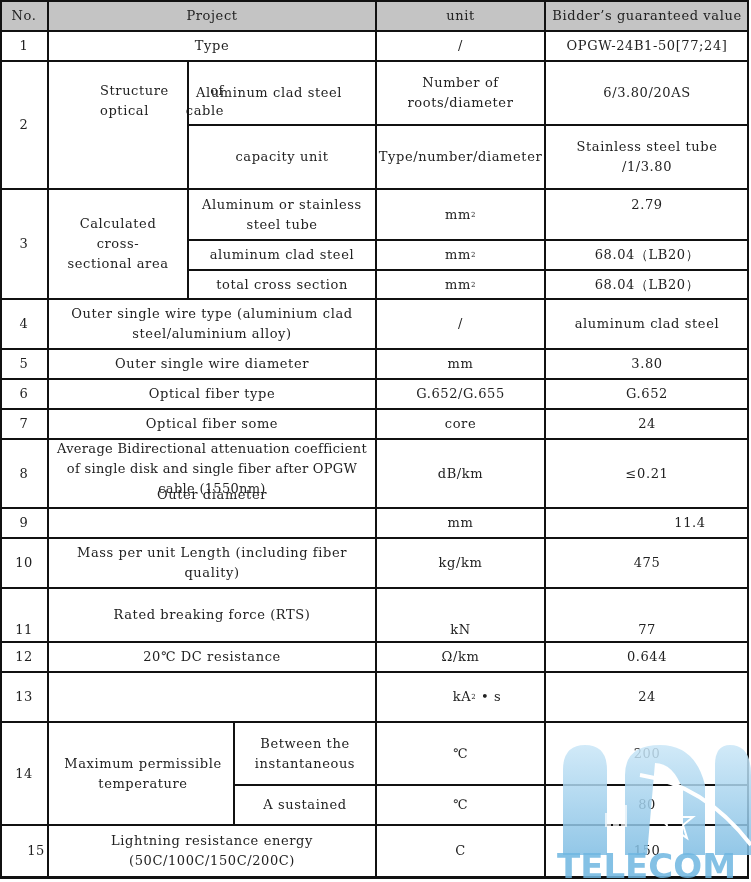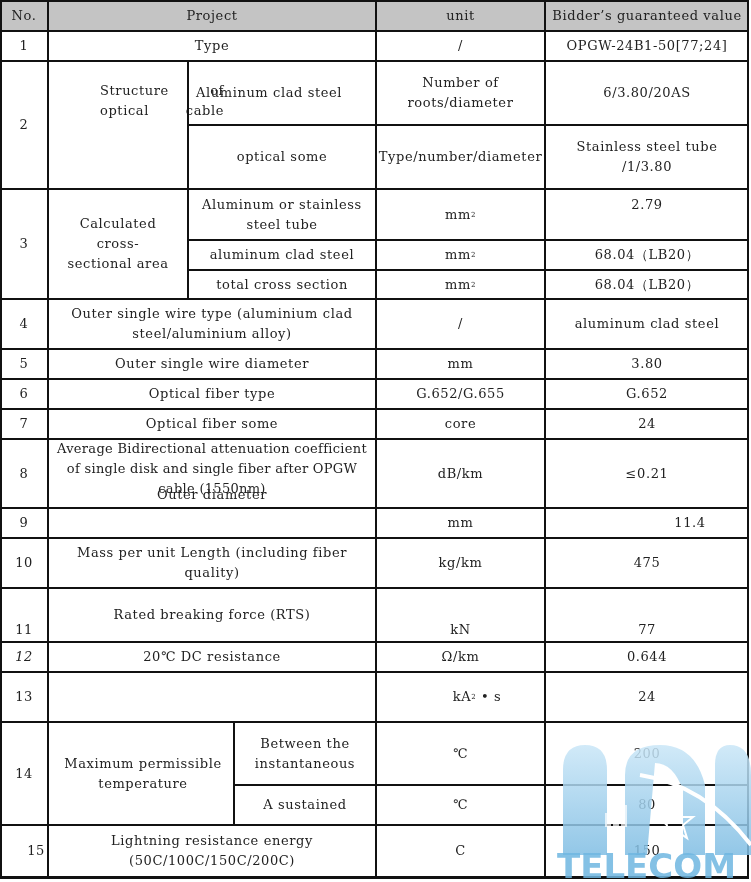--- a/index.html
+++ b/index.html
@@ -31,21 +31,21 @@
   <div class="cell" style="left:0;top:31px;width:48px;height:30px;">1</div>
   <div class="cell" style="left:48px;top:31px;width:328px;height:30px;">Type</div>
   <div class="cell" style="left:376px;top:31px;width:169px;height:30px;">/</div>
   <div class="cell" style="left:545px;top:31px;width:204px;height:30px;">OPGW-24B1-50[77;24]</div>
 
   <div class="cell" style="left:0;top:61px;width:48px;height:128px;">2</div>
   <div class="cell justify" style="left:48px;top:61px;width:140px;height:97px;padding-bottom:18px;margin-left:44px;">Structure of optical cable</div>
   <div class="cell left" style="left:188px;top:61px;width:188px;height:64px;">Aluminum clad steel</div>
   <div class="cell" style="left:376px;top:61px;width:169px;height:64px;padding:0 18px;">Number of roots/diameter</div>
   <div class="cell" style="left:545px;top:61px;width:204px;height:64px;">6/3.80/20AS</div>
-  <div class="cell" style="left:188px;top:125px;width:188px;height:64px;">optical some</div>
+  <div class="cell" style="left:188px;top:125px;width:188px;height:64px;">capacity unit</div>
   <div class="cell" style="left:376px;top:125px;width:169px;height:64px;">Type/number/diameter</div>
   <div class="cell" style="left:545px;top:125px;width:204px;height:64px;padding:0 20px;">Stainless steel tube /1/3.80</div>
 
   <div class="cell" style="left:0;top:189px;width:48px;height:110px;">3</div>
   <div class="cell" style="left:48px;top:189px;width:140px;height:110px;padding:0 18px;">Calculated cross-sectional area</div>
   <div class="cell" style="left:188px;top:189px;width:188px;height:51px;padding:0 14px;">Aluminum or stainless steel tube</div>
   <div class="cell" style="left:376px;top:189px;width:169px;height:51px;">
       <span>mm</span>
       <sup>2</sup>
     </div>
@@ -96,21 +96,21 @@
   <div class="cell" style="left:0;top:538px;width:48px;height:50px;">10</div>
   <div class="cell" style="left:48px;top:538px;width:328px;height:50px;padding:0 14px;">Mass per unit Length (including fiber quality)</div>
   <div class="cell" style="left:376px;top:538px;width:169px;height:50px;">kg/km</div>
   <div class="cell" style="left:545px;top:538px;width:204px;height:50px;">475</div>
 
   <div class="cell bottom" style="left:0;top:588px;width:48px;height:54px;">11</div>
   <div class="cell top" style="left:48px;top:588px;width:328px;height:54px;padding-top:17px;">Rated breaking force (RTS)</div>
   <div class="cell bottom" style="left:376px;top:588px;width:169px;height:54px;">kN</div>
   <div class="cell bottom" style="left:545px;top:588px;width:204px;height:54px;">77</div>
 
-  <div class="cell" style="left:0;top:642px;width:48px;height:30px;font-style:italic;">12</div>
+  <div class="cell" style="left:0;top:642px;width:48px;height:30px;">12</div>
   <div class="cell" style="left:48px;top:642px;width:328px;height:30px;">20℃ DC resistance</div>
   <div class="cell" style="left:376px;top:642px;width:169px;height:30px;">Ω/km</div>
   <div class="cell" style="left:545px;top:642px;width:204px;height:30px;">0.644</div>
 
   <div class="cell" style="left:0;top:672px;width:48px;height:50px;">13</div>
   <div class="cell" style="left:376px;top:672px;width:169px;height:50px;padding-left:37px;">
       <span>kA</span>
       <sup>2</sup>
       <span style="white-space:pre"> • s</span>
     </div>

